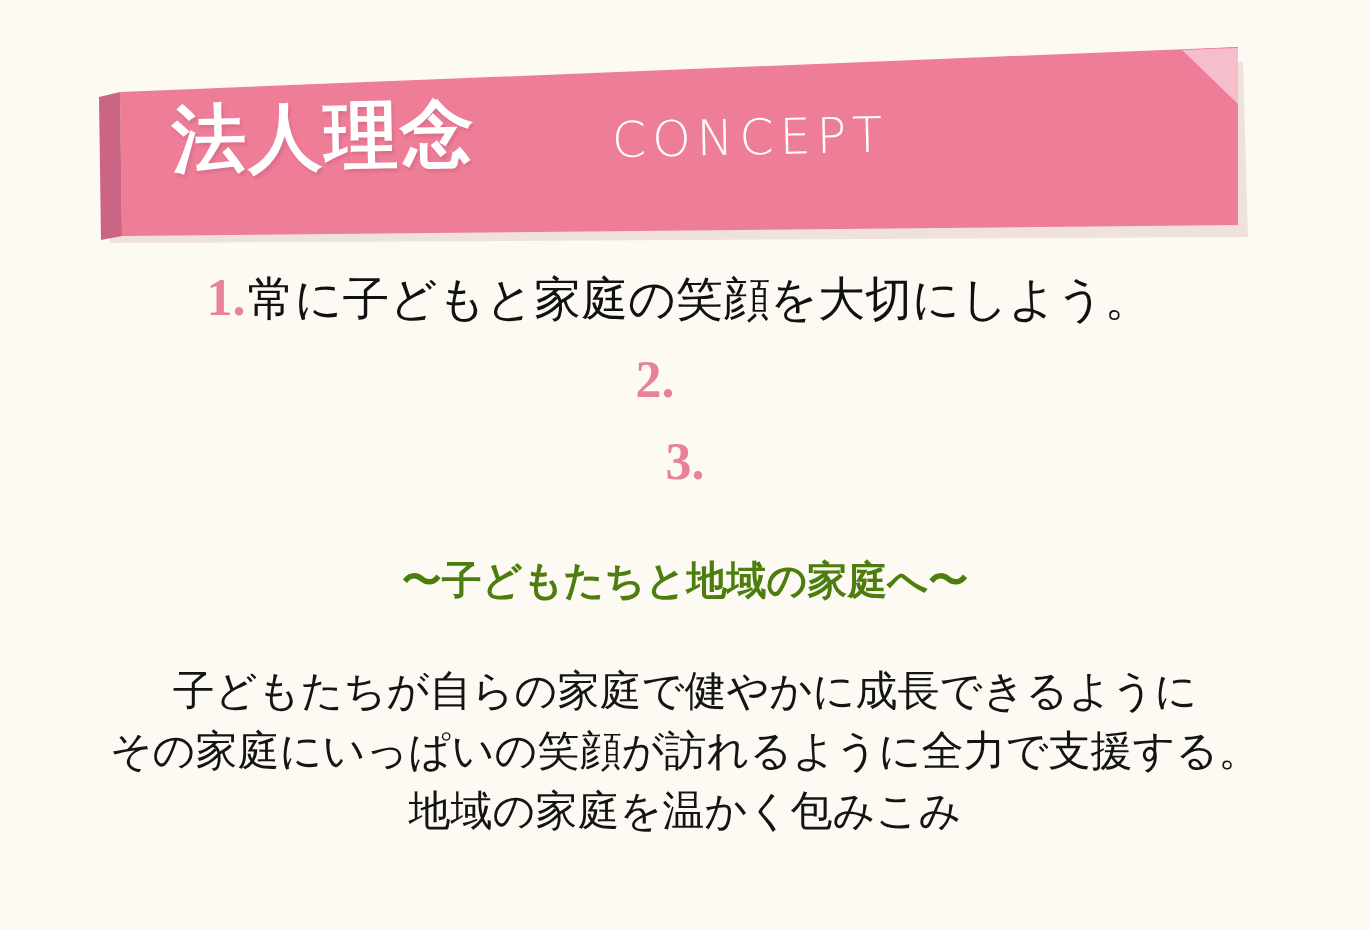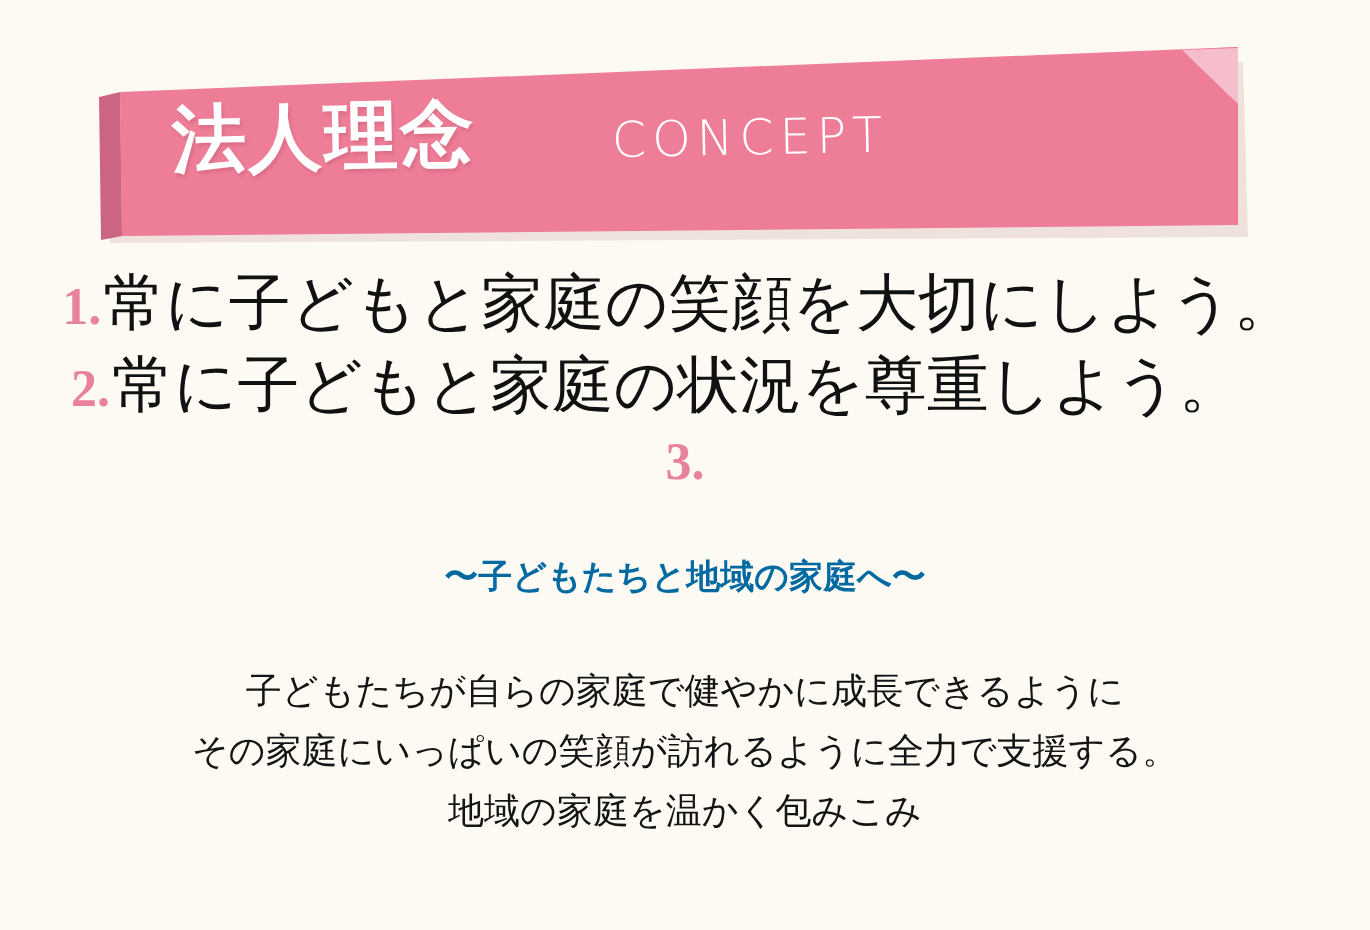--- a/index.html
+++ b/index.html
@@ -90,59 +90,59 @@
     font-family: "Liberation Serif", "DejaVu Serif", serif;
     font-weight: 700;
     font-size: 52px;
     color: #E8829B;
     line-height: 1;
     margin-right: 2px;
   }
 
   .principle-text {
     font-family: "DejaVu Serif", "Liberation Serif", serif;
-    font-size: 62px;
+    font-size: 47px;
     color: #111111;
     line-height: 1;
     letter-spacing: 0px;
   }
 
   
   .row-1 .p-inner { transform: translateX(-6px); }
   .row-2 .p-inner { transform: translateX(-29px); }
   .row-3 .p-inner { transform: translateX(1px); }
 
   
   #tagline {
     position: absolute;
     left: 0;
     top: 558px;
     width: 1370px;
     text-align: center;
     font-family: "DejaVu Serif", "Liberation Serif", serif;
     font-weight: 700;
-    font-size: 34px;
+    font-size: 40px;
     line-height: 1.1;
-    color: #0369a1;
+    color: #4d7c0f;
     letter-spacing: 0px;
     white-space: nowrap;
   }
 
   
   #body-copy {
     position: absolute;
     left: 0;
     top: 661px;
     width: 1370px;
     text-align: center;
   }
 
   .body-line {
     font-family: "DejaVu Serif", "Liberation Serif", serif;
-    font-size: 36px;
+    font-size: 42px;
     line-height: 60px;
     color: #141414;
     white-space: nowrap;
   }
 </style>
 </head>
 <body>
 
 <div id="banner-area">
 
@@ -169,21 +169,20 @@
   <div class="principle-row row-1">
     <div class="p-inner">
       <span class="principle-num">1.</span>
       <span class="principle-text">常に子どもと家庭の笑顔を大切にしよう。</span>
     </div>
   </div>
 
   <div class="principle-row row-2">
     <div class="p-inner">
       <span class="principle-num">2.</span>
-      <span class="principle-text">常に子どもと家庭の状況を尊重しよう。</span>
     </div>
   </div>
 
   <div class="principle-row row-3">
     <div class="p-inner">
       <span class="principle-num">3.</span>
     </div>
   </div>
 
 </div>

